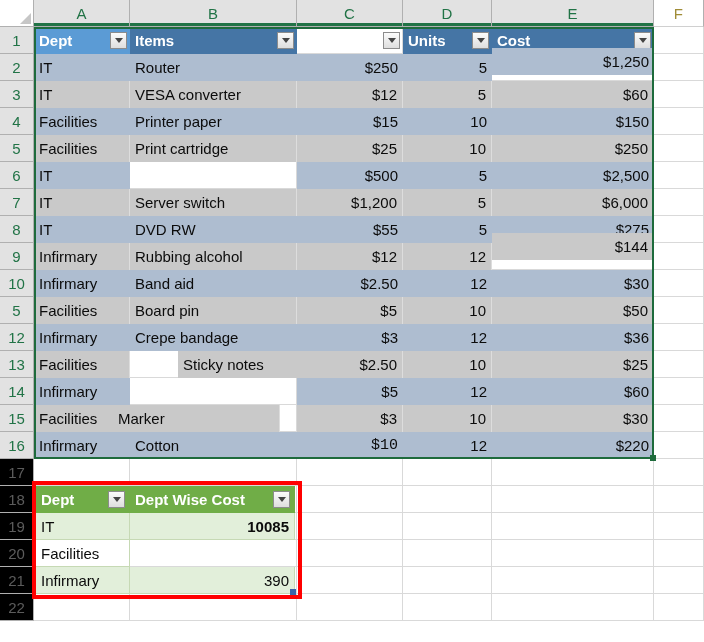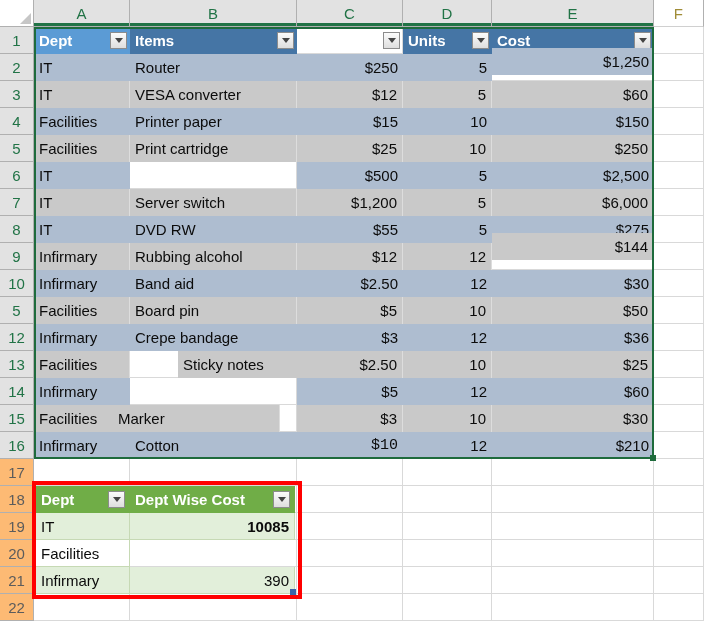--- a/index.html
+++ b/index.html
@@ -40,21 +40,21 @@
   
   .rowhead{
     position:absolute;left:0;width:34px;height:27px;
     background:#E2E2E2;
     border-right:1px solid #B0B0B0;
     border-bottom:1px solid #B0B0B0;
     box-sizing:border-box;
     color:#217346;font-size:15px;
     display:flex;align-items:center;justify-content:center;
   }
-  .rowhead.unsel{ background:#fdba74;color:#5C5C5C; }
+  .rowhead.unsel{ background:#000000;color:#5C5C5C; }
 
   
   .gcell{
     position:absolute;height:27px;box-sizing:border-box;
     background:#FFFFFF;
     border-right:1px solid #D9D9D9;
     border-bottom:1px solid #D9D9D9;
   }
   .bt-hdr-cell{
     position:absolute;height:27px;box-sizing:border-box;
@@ -374,21 +374,21 @@
     <div class="bt-cell band-a align-r" style="left: 492px; top: 378px; width: 162px;">$60</div>
     <div class="bt-cell band-b" style="left: 34px; top: 405px; width: 96px;">Facilities</div>
     <div class="bt-cell band-b" style="left: 113px; top: 405px; width: 167px;">Marker</div>
     <div class="bt-cell band-b align-r" style="left: 297px; top: 405px; width: 106px;">$3</div>
     <div class="bt-cell band-b align-r" style="left: 403px; top: 405px; width: 89px;">10</div>
     <div class="bt-cell band-b align-r" style="left: 492px; top: 405px; width: 162px;">$30</div>
     <div class="bt-cell band-a" style="left: 34px; top: 432px; width: 96px;">Infirmary</div>
     <div class="bt-cell band-a" style="left: 130px; top: 432px; width: 167px;">Cotton</div>
     <div class="bt-cell band-a align-r" style="left: 297px; top: 432px; width: 106px; font-family: Liberation Mono, monospace;">$10</div>
     <div class="bt-cell band-a align-r" style="left: 403px; top: 432px; width: 89px;">12</div>
-    <div class="bt-cell band-a align-r" style="left: 492px; top: 432px; width: 162px;">$210</div>
+    <div class="bt-cell band-a align-r" style="left: 492px; top: 432px; width: 162px;">$220</div>
     <div class="sel-outline" style="left: 34px; top: 27px; width: 620px; height: 432px;"></div>
     <div class="sel-handle" style="left: 650px; top: 455px;"></div>
     <div class="gt-hdr-cell" style="left: 36px; top: 486px; width: 94px;">Dept</div>
     <div class="filter-btn" style="left: 108px; top: 491px;">
       <div class="car"></div>
     </div>
     <div class="gt-hdr-cell" style="left: 130px; top: 486px; width: 165px;">Dept Wise Cost</div>
     <div class="filter-btn" style="left: 273px; top: 491px;">
       <div class="car"></div>
     </div>

